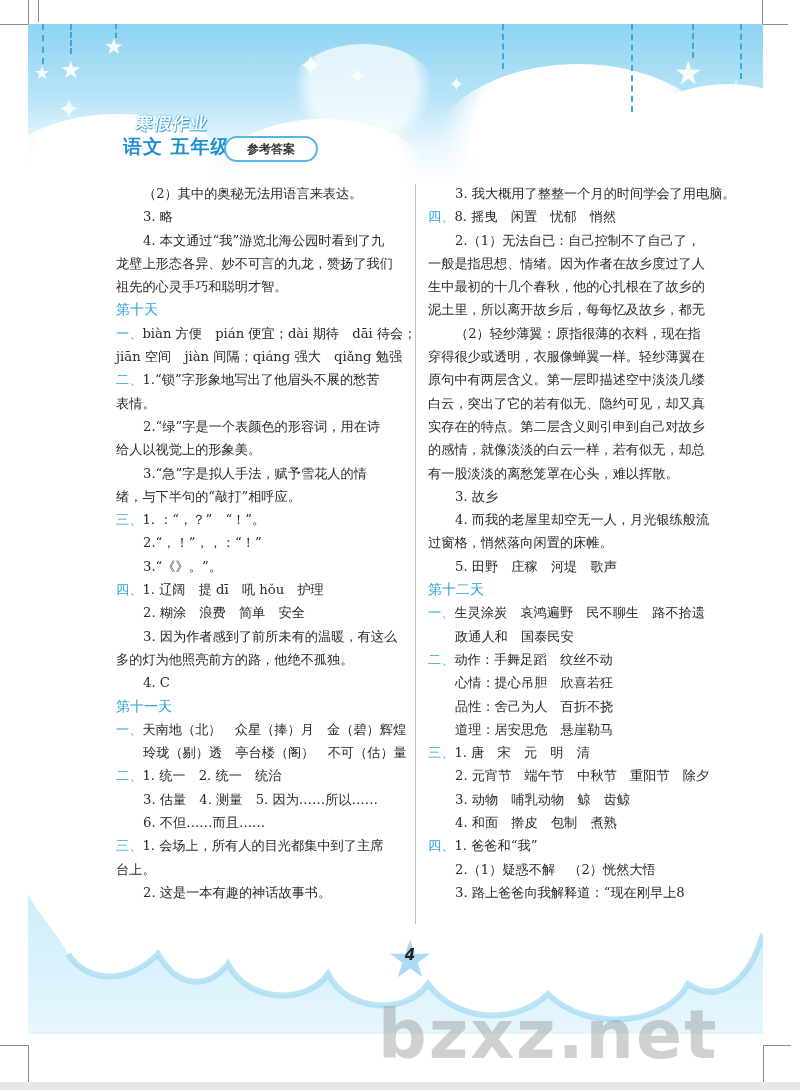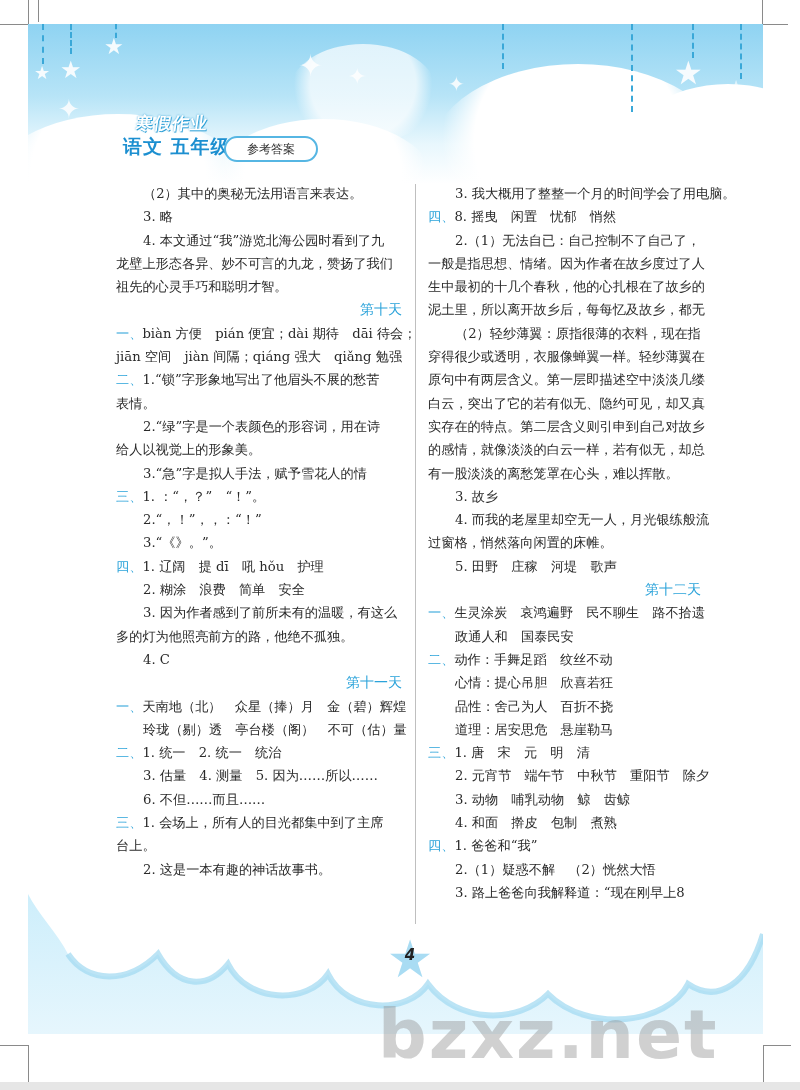--- a/index.html
+++ b/index.html
@@ -29,31 +29,31 @@
     text-shadow:0 0 2px #2c9fd6, 1px 1px 0 #2c9fd6; transform:skewX(-8deg);
   }
   .brand-main {
     position:absolute; left:95px; top:110px; font-family:"DejaVu Sans",sans-serif;
     font-weight:bold; font-size:19px; color:#1c8fd0; letter-spacing:1px;
     text-shadow:1px 1px 0 #ffffff;
   }
   .answer-badge {
     position:absolute; left:196px; top:112px; width:90px; height:22px;
     border:2px solid #56b6e3; border-radius:14px; background:#ffffff;
-    font-family:"DejaVu Sans",sans-serif; font-weight:normal; font-size:12px;
+    font-family:"DejaVu Sans",sans-serif; font-weight:bold; font-size:12px;
     color:#333; text-align:center; line-height:22px;
   }
   .col { position:absolute; top:158px; font-size:13.2px; line-height:23.3px; }
   .col-left { left:88px; width:286px; }
   .col-right { left:400px; width:273px; }
   .divider { position:absolute; left:387px; top:160px; width:1px; height:740px; background:#bfbfbf; }
   .line { white-space:nowrap; }
   .indent { padding-left:27px; }
   .hang { padding-left:27px; }
-  .day-title { text-align:right; color:#2ba3da; font-family:"DejaVu Sans",sans-serif; font-size:14px; }
+  .day-title { text-align:left; color:#2ba3da; font-family:"DejaVu Sans",sans-serif; font-size:14px; }
   .sec { color:#2ba3da; font-family:"DejaVu Sans",sans-serif; }
   .bottom-clouds { position:absolute; left:0; top:870px; width:735px; height:140px; }
   .page-star {
     position:absolute; left:357px; top:910px; width:50px; height:50px;
     color:#a9dcf3; font-size:52px; line-height:50px; text-align:center; font-family:"DejaVu Sans",sans-serif;
   }
   .page-num {
     position:absolute; left:370px; top:922px; width:24px; text-align:center;
     font-family:"DejaVu Sans",sans-serif; font-weight:bold; font-style:italic; font-size:15px; color:#222;
   }
@@ -128,20 +128,21 @@
       <div class="line">龙壁上形态各异、妙不可言的九龙，赞扬了我们</div>
       <div class="line">祖先的心灵手巧和聪明才智。</div>
       <div class="line day-title">第十天</div>
       <div class="line"><span class="sec">一、</span><span>biàn 方便　pián 便宜；dài 期待　dāi 待会；</span></div>
       <div class="line">jiān 空间　jiàn 间隔；qiáng 强大　qiǎng 勉强</div>
       <div class="line"><span class="sec">二、</span><span>1.“锁”字形象地写出了他眉头不展的愁苦</span></div>
       <div class="line">表情。</div>
       <div class="line indent">2.“绿”字是一个表颜色的形容词，用在诗</div>
       <div class="line">给人以视觉上的形象美。</div>
       <div class="line indent">3.“急”字是拟人手法，赋予雪花人的情</div>
+      <div class="line">绪，与下半句的“敲打”相呼应。</div>
       <div class="line"><span class="sec">三、</span><span>1. ：“，？”　“！”。</span></div>
       <div class="line hang">2.“，！”，，：“！”</div>
       <div class="line hang">3.“《》。”。</div>
       <div class="line"><span class="sec">四、</span><span>1. 辽阔　提 dī　吼 hǒu　护理</span></div>
       <div class="line hang">2. 糊涂　浪费　简单　安全</div>
       <div class="line indent">3. 因为作者感到了前所未有的温暖，有这么</div>
       <div class="line">多的灯为他照亮前方的路，他绝不孤独。</div>
       <div class="line indent">4. C</div>
       <div class="line day-title">第十一天</div>
       <div class="line"><span class="sec">一、</span><span>天南地（北）　众星（捧）月　金（碧）辉煌</span></div>

